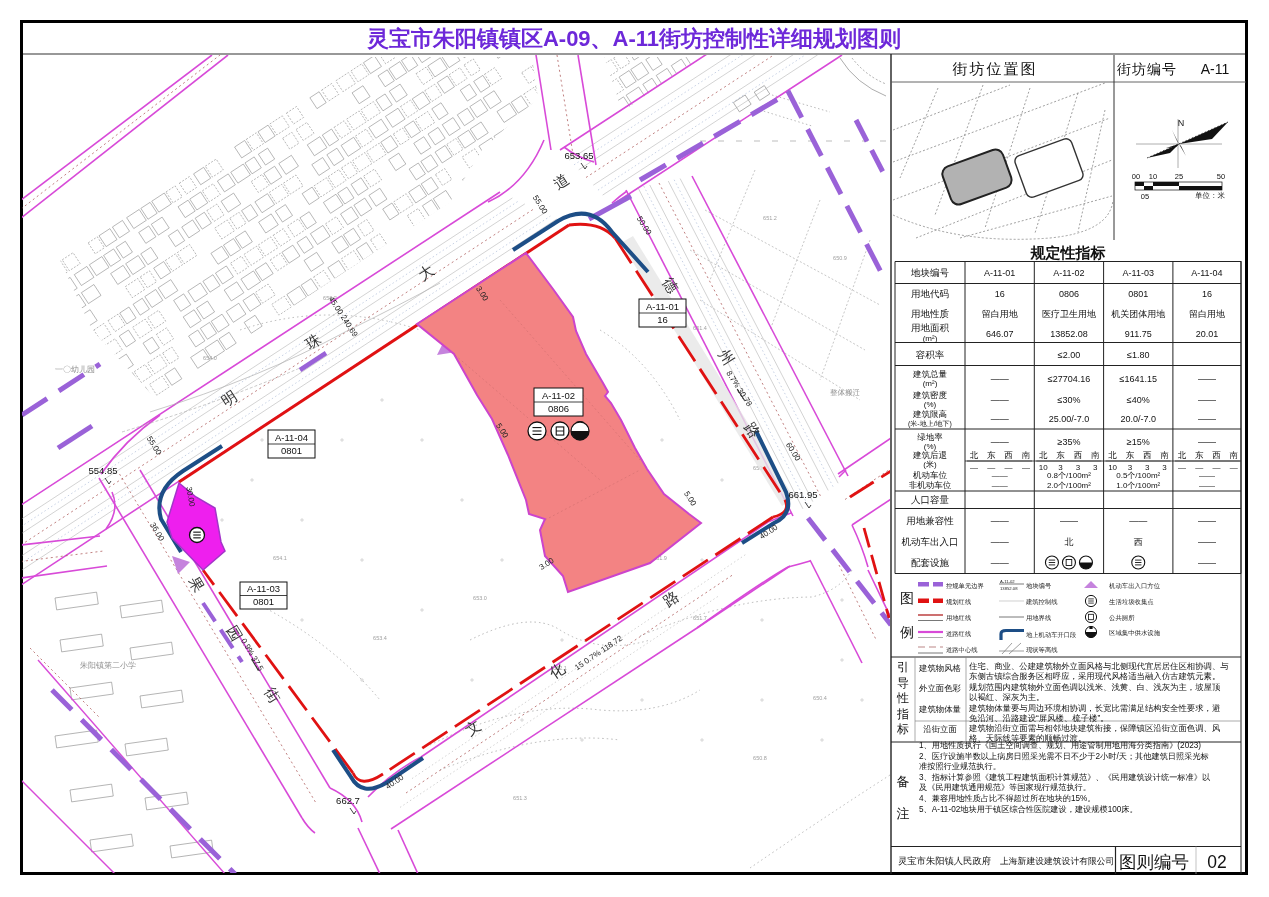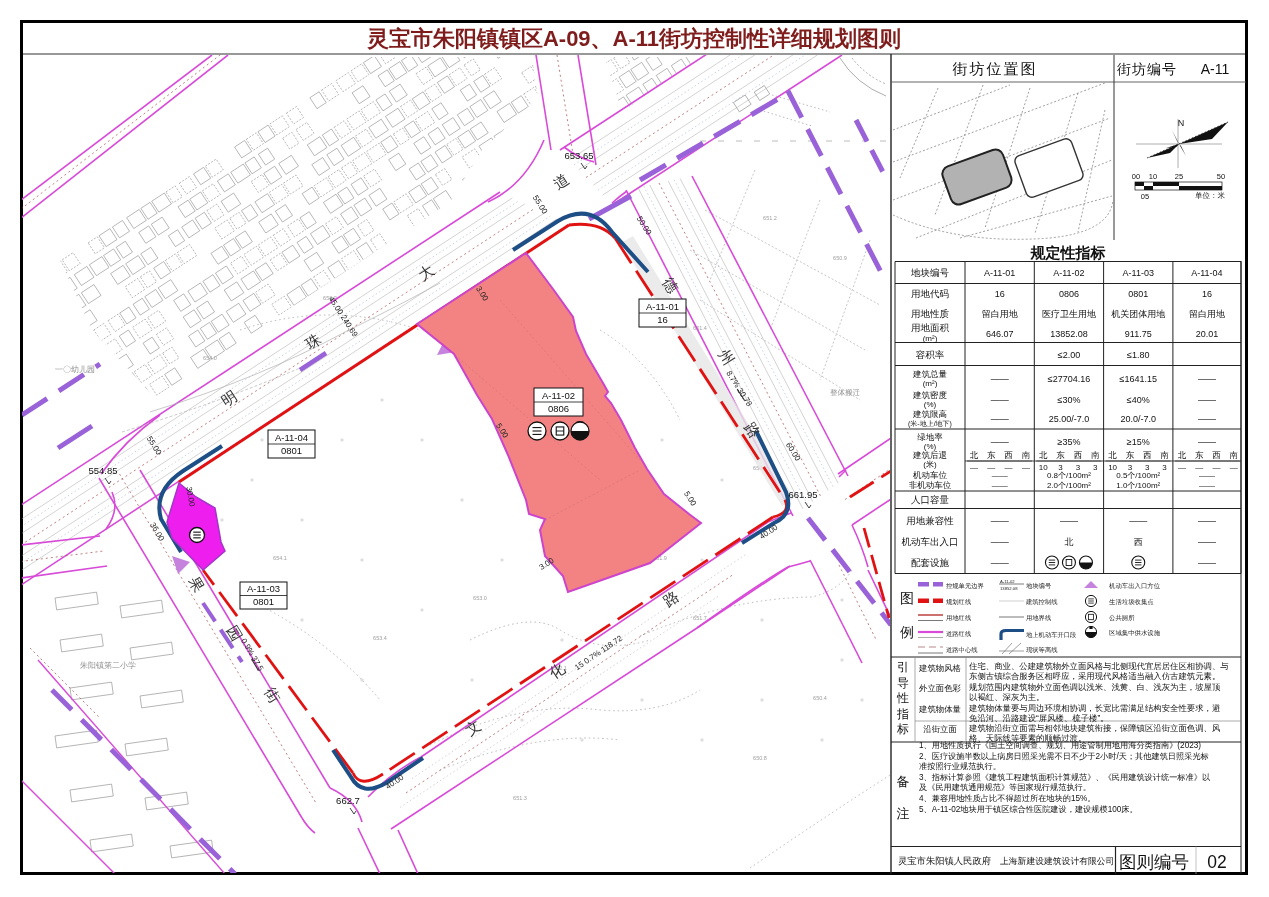--- a/index.html
+++ b/index.html
@@ -1,17 +1,17 @@
 <!DOCTYPE html>
 <html><head><meta charset="utf-8">
 <style>
 html,body{margin:0;padding:0;width:1269px;height:897px;background:#fff;overflow:hidden;}
 *{box-sizing:border-box;font-family:"Liberation Sans", sans-serif;}
 #frame{position:absolute;left:20px;top:20px;width:1228px;height:855px;border:3px solid #000;background:#fff;}
-#title{position:absolute;left:20px;top:24px;width:1228px;text-align:center;font-size:22px;font-weight:bold;color:#7f1d1d;}
+#title{position:absolute;left:20px;top:24px;width:1228px;text-align:center;font-size:22px;font-weight:bold;color:#6d28d9;}
 svg.full{position:absolute;left:0;top:0;}
 </style></head>
 <body>
 <div id="frame"></div>
 <div id="title">灵宝市朱阳镇镇区A-09、A-11街坊控制性详细规划图则</div>
 <svg class="full" width="1269" height="897" viewBox="0 0 1269 897">
 <line x1="23" y1="54" x2="1245" y2="54" stroke="#333" stroke-width="1.2"></line>
 <g clip-path="url(#mapclip)">
 <clipPath id="mapclip">
         <rect x="22" y="55" width="868" height="818"></rect>

